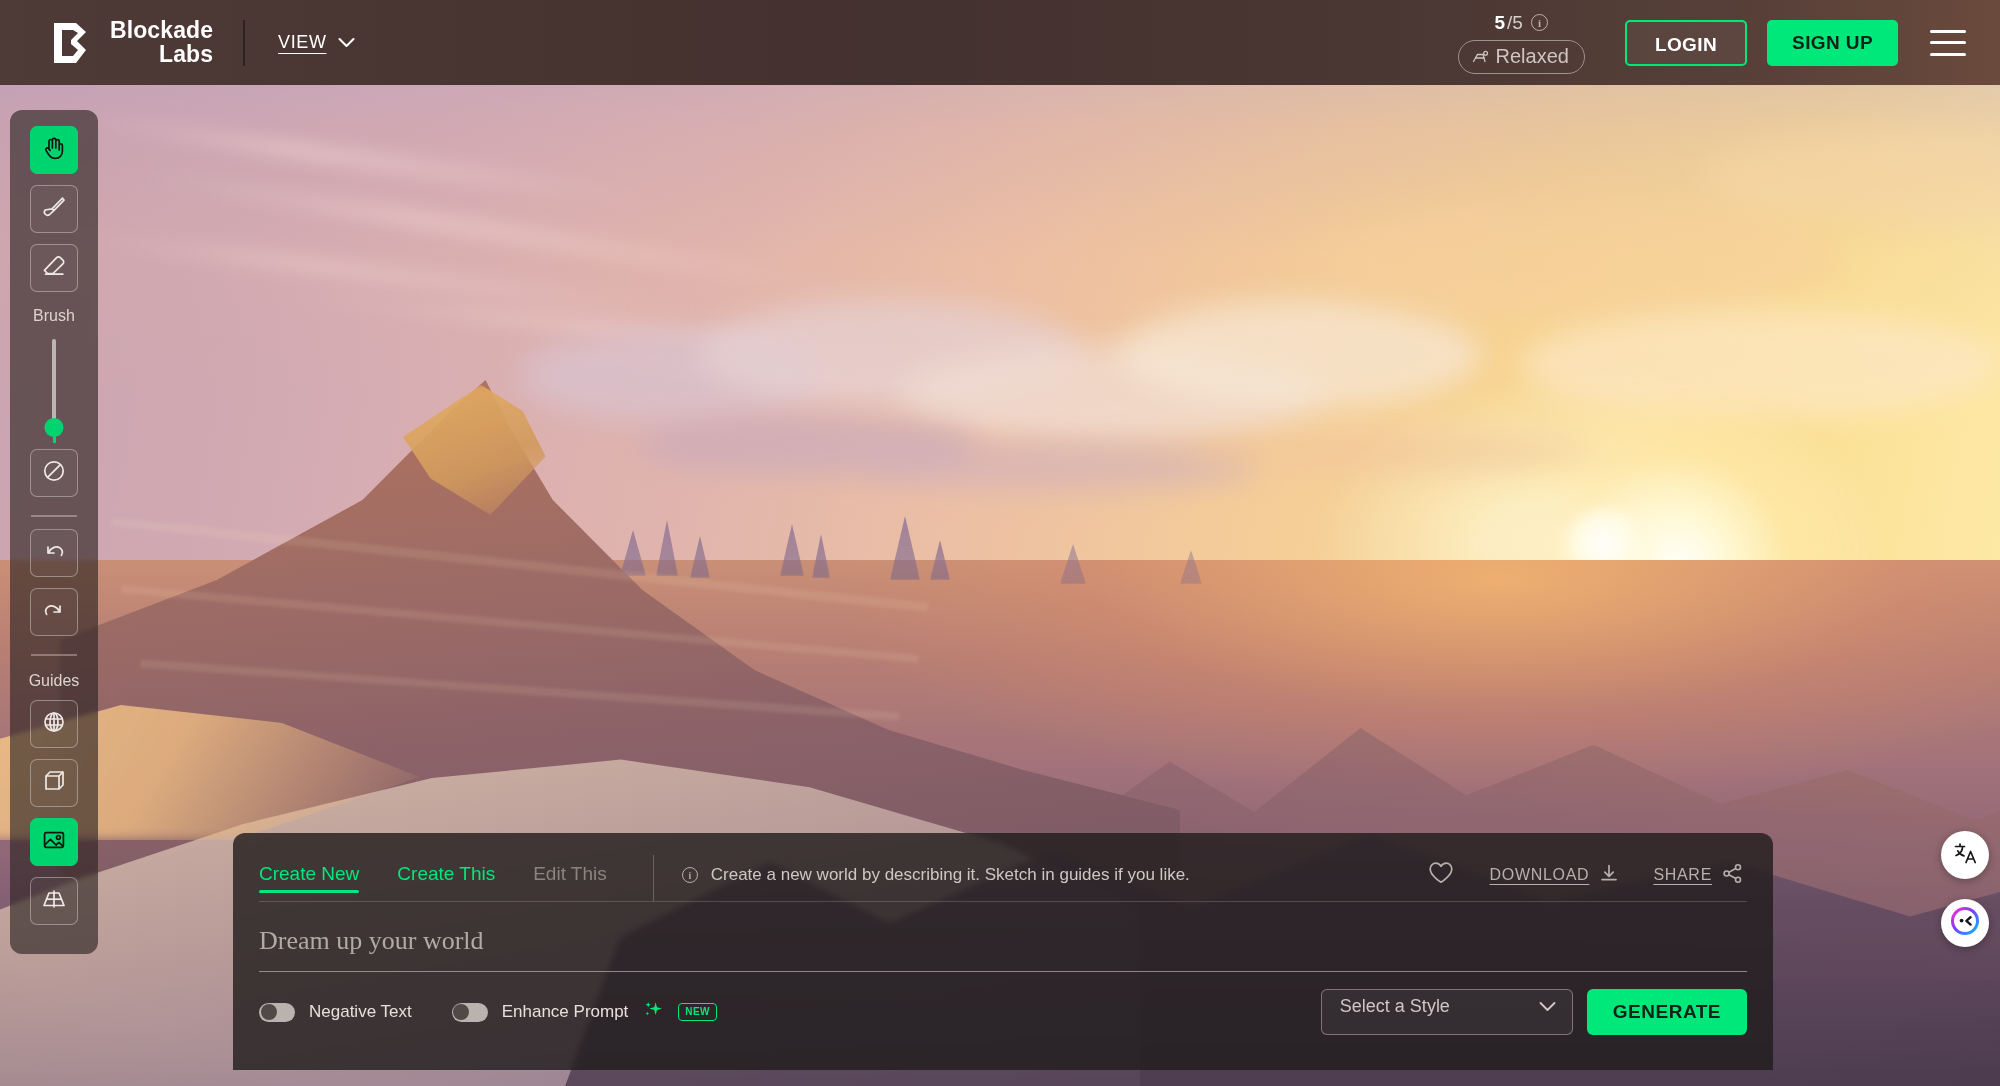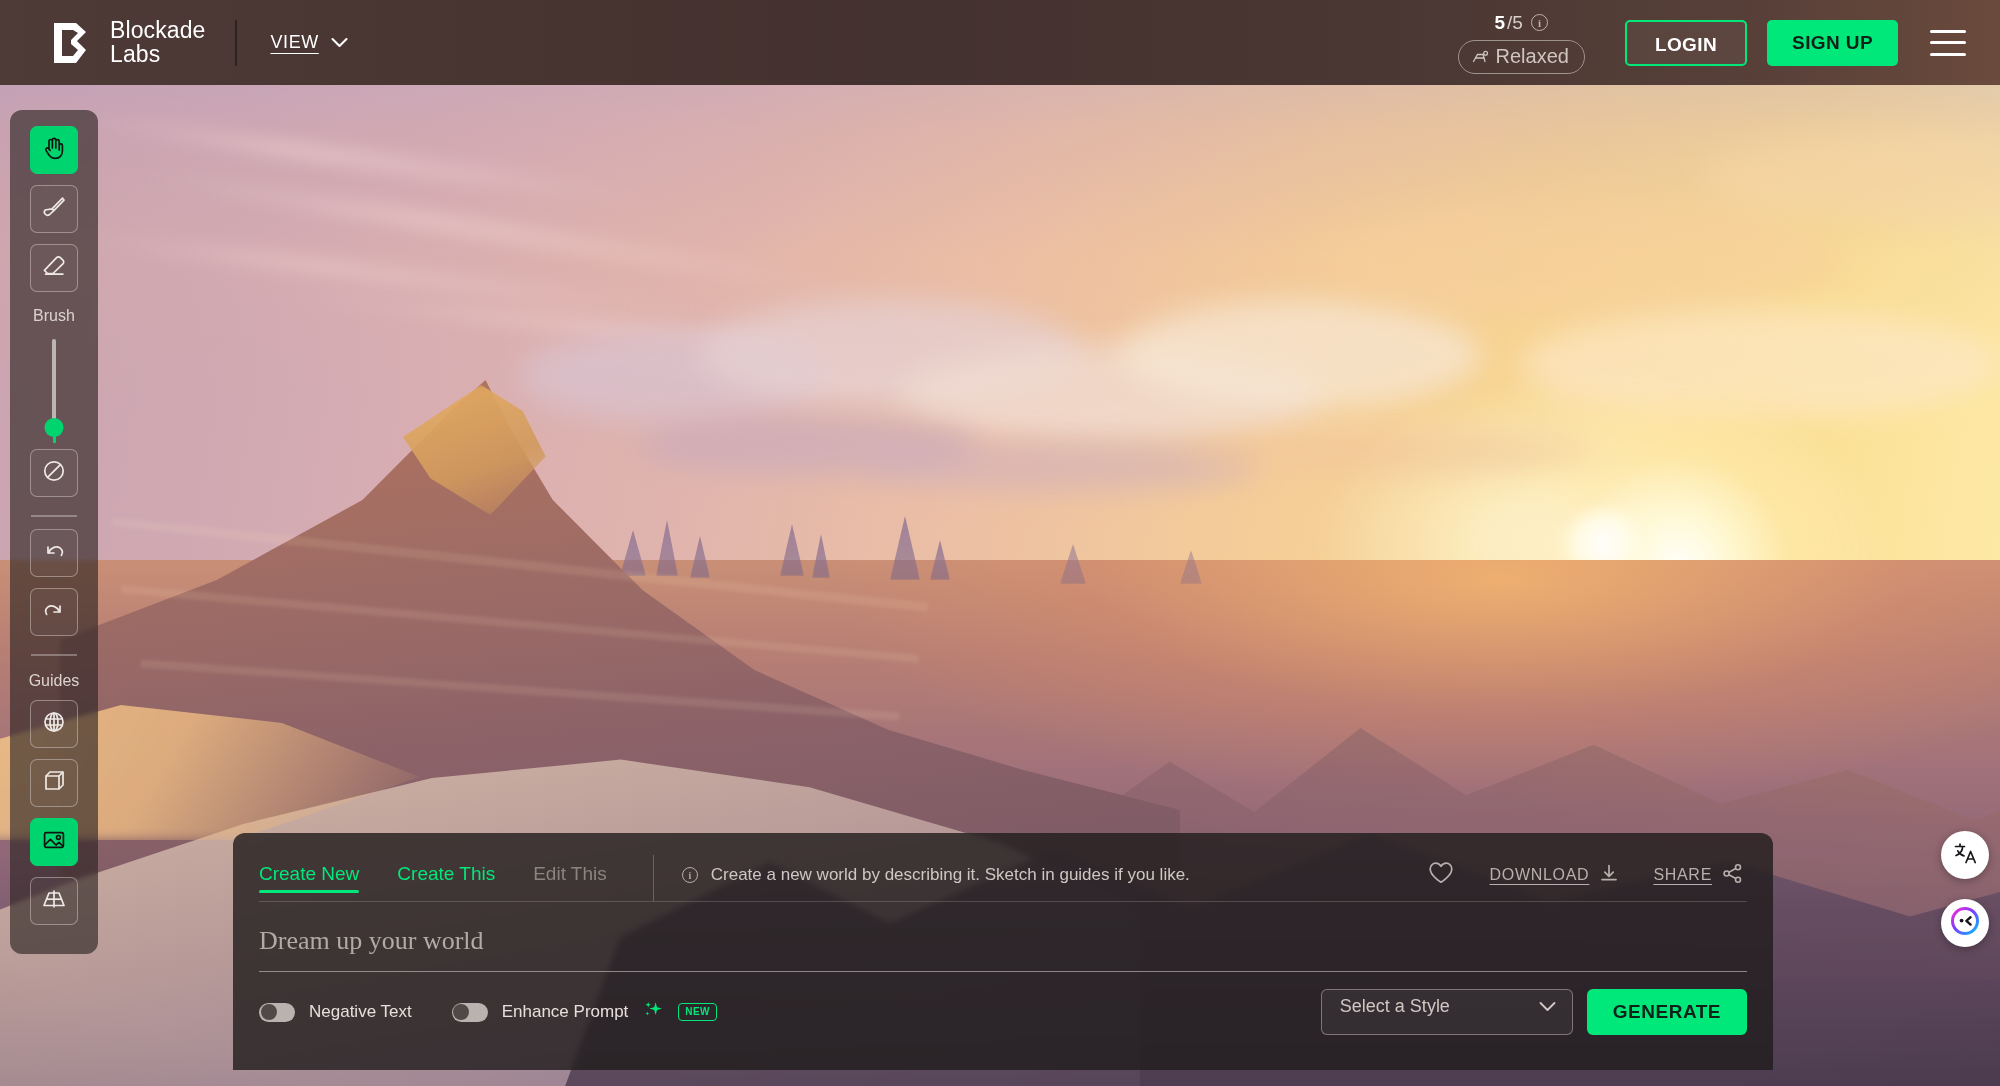--- a/index.html
+++ b/index.html
@@ -162,23 +162,24 @@
   .brand {
     display: flex; align-items: center; gap: 18px;
     margin-left: 52px;
   }
   .logo-mark {
     width: 40px; height: 44px;
   }
   .brand-name {
     color: #fff;
     font-size: 23px;
-    font-weight: normal;
+    font-weight: bold;
     line-height: 1.02;
     letter-spacing: .1px;
+    text-align: right;
   }
   .topdiv {
     width: 2px; height: 46px;
     background: #2c2220;
     margin-left: 30px;
   }
   .view-menu {
     display: flex; align-items: center; gap: 12px;
     margin-left: 33px;
     cursor: pointer;

